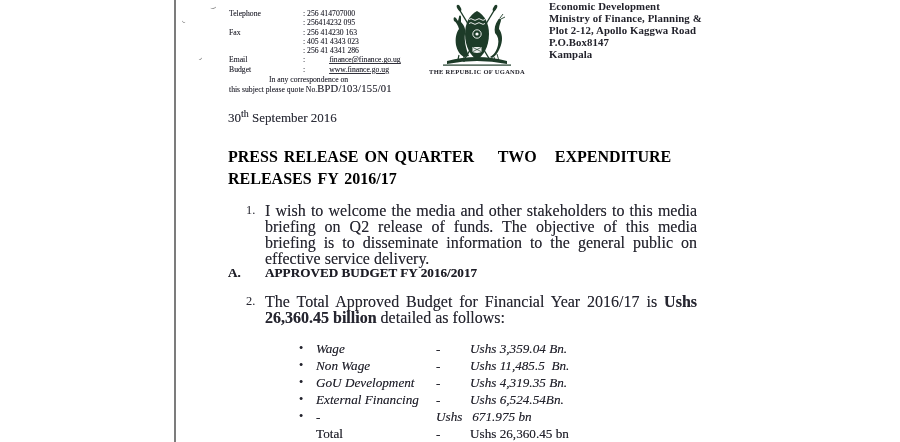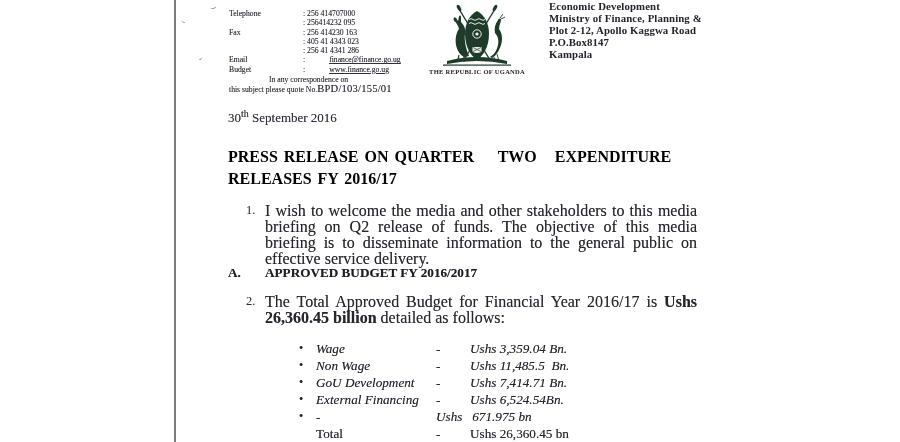--- a/index.html
+++ b/index.html
@@ -188,21 +188,21 @@
     <div class="row it">
       <span class="cell bullet">•</span>
       <span class="cell name">Non Wage</span>
       <span class="cell dash">-</span>
       <span class="cell value">Ushs 11,485.5  Bn.</span>
     </div>
     <div class="row it">
       <span class="cell bullet">•</span>
       <span class="cell name">GoU Development</span>
       <span class="cell dash">-</span>
-      <span class="cell value">Ushs 7,414.71 Bn.</span>
+      <span class="cell value">Ushs 4,319.35 Bn.</span>
     </div>
     <div class="row it">
       <span class="cell bullet">•</span>
       <span class="cell name">External Financing</span>
       <span class="cell dash">-</span>
       <span class="cell value">Ushs 6,524.54Bn.</span>
     </div>
     <div class="row it">
       <span class="cell bullet">•</span>
       <span class="cell dash">-</span>

